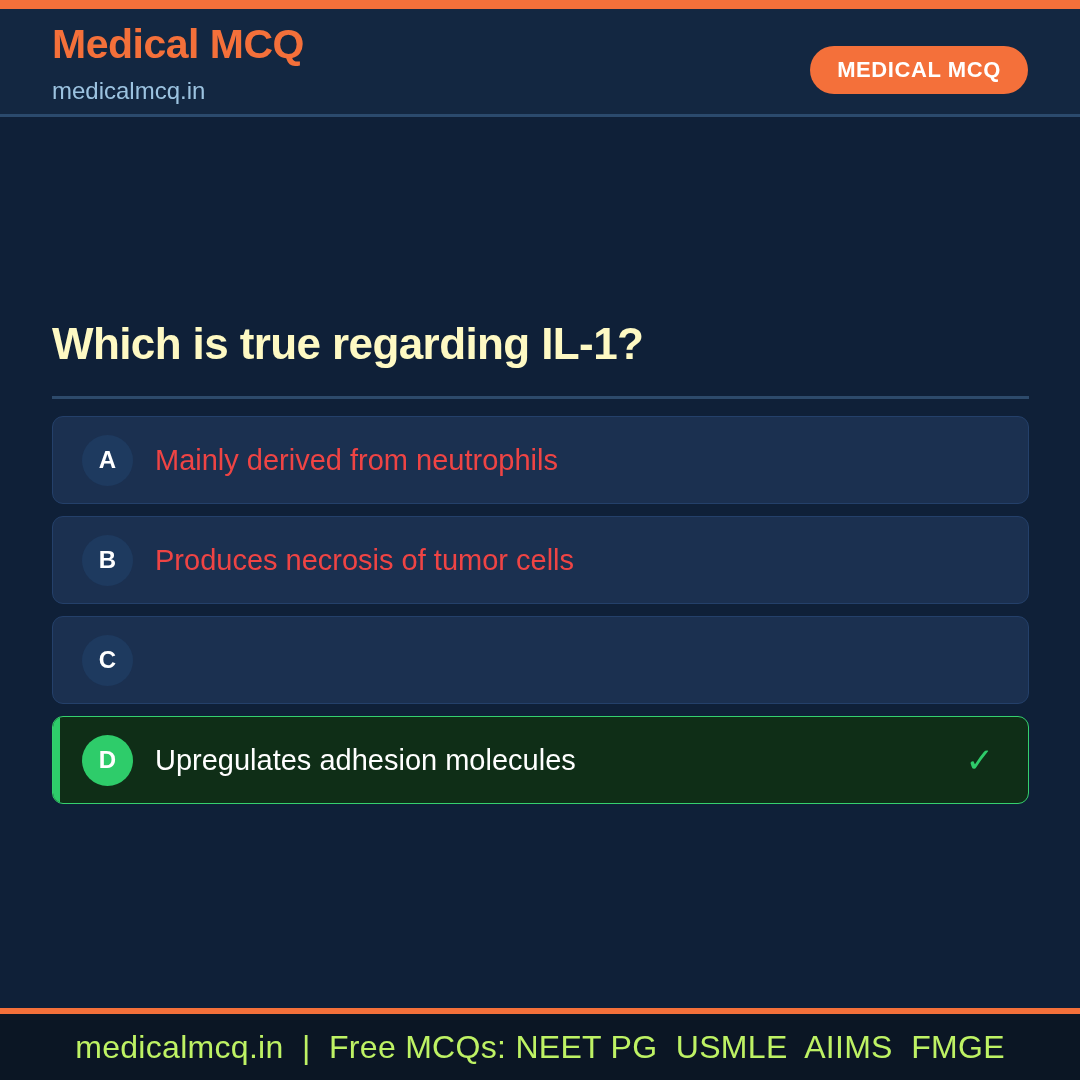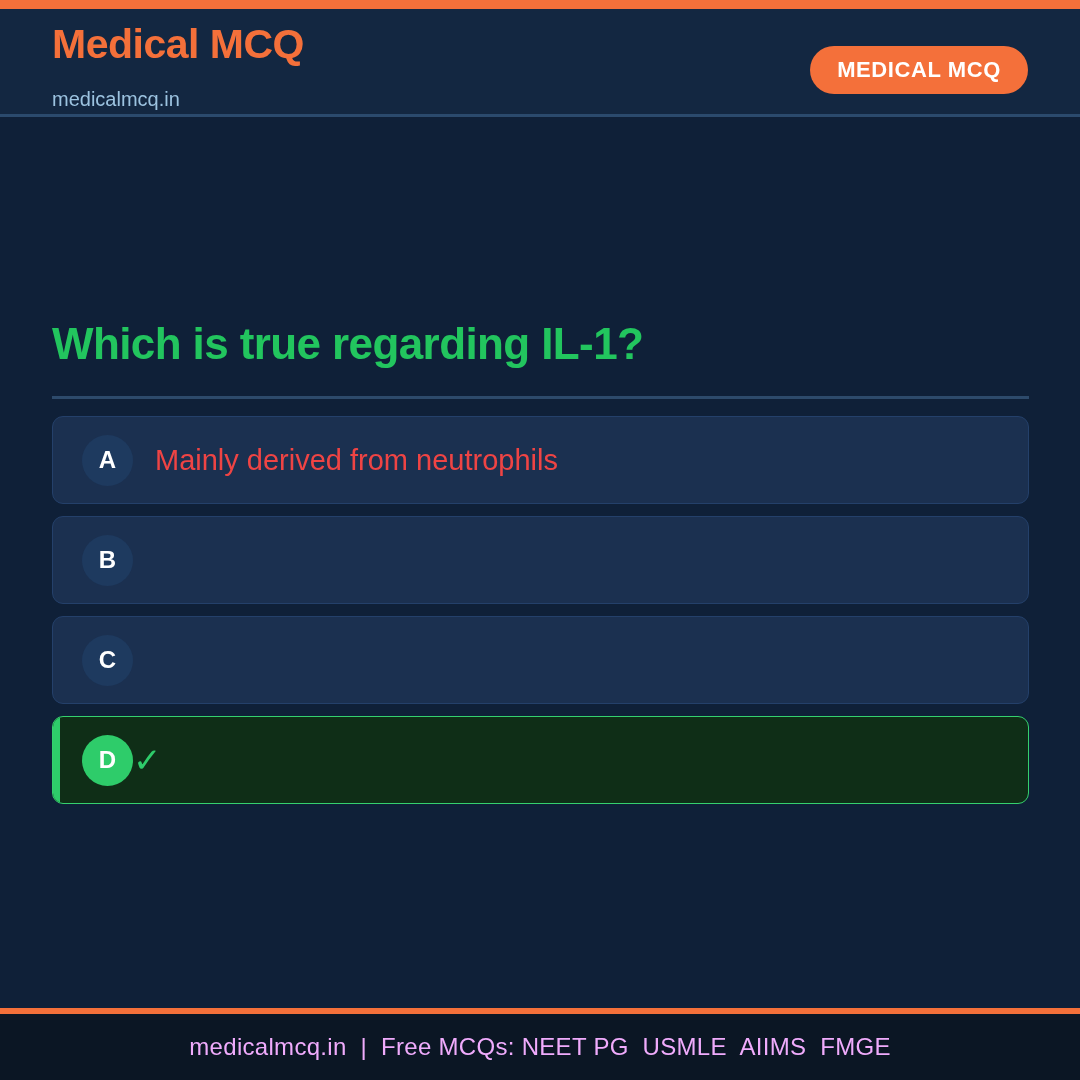--- a/index.html
+++ b/index.html
@@ -43,24 +43,24 @@
 
   .brand-title {
     font-size: 41px;
     font-weight: bold;
     color: #f4703a;
     letter-spacing: -0.5px;
     line-height: 48px;
   }
 
   .brand-sub {
-    font-size: 20px;
+    font-size: 24px;
     color: #9cc3e0;
     line-height: 30px;
-    margin-top: 16px;
+    margin-top: 8px;
   }
 
   .header-badge {
     position: absolute;
     right: 52px;
     top: 37px;
     background: #f4703a;
     color: #ffffff;
     font-size: 22px;
     font-weight: bold;
@@ -79,21 +79,21 @@
 
   .eyebrow {
     font-size: 25px;
     color: #7fb0d4;
     line-height: 32px;
   }
 
   .question {
     font-size: 44px;
     font-weight: bold;
-    color: #22c55e;
+    color: #fef9c3;
     line-height: 60px;
     letter-spacing: -0.6px;
     margin-top: 4px;
   }
 
   .q-divider {
     width: 977px;
     height: 3px;
     background: #2d4a6b;
     margin-top: 22px;
@@ -185,22 +185,22 @@
     width: 1080px;
     height: 72px;
     background: #0b1624;
     border-top: 6px solid #f4703a;
     display: flex;
     align-items: center;
     justify-content: center;
   }
 
   .footer-text {
-    font-size: 24px;
-    color: #f0abfc;
+    font-size: 32px;
+    color: #bef264;
     letter-spacing: 0.3px;
     white-space: pre;
   }
 </style>
 </head>
 <body>
 
 <div class="top-accent"></div>
 
 <div class="header">
@@ -220,32 +220,34 @@
     <div class="option">
 
       <div class="option-badge">A</div>
       <div class="option-text">Mainly derived from neutrophils</div>
       <div class="check-icon">✓</div>
     </div>
 
     <div class="option">
 
       <div class="option-badge">B</div>
+      <div class="option-text">Produces necrosis of tumor cells</div>
       <div class="check-icon">✓</div>
     </div>
 
     <div class="option">
 
       <div class="option-badge">C</div>
       <div class="check-icon">✓</div>
     </div>
 
     <div class="option correct">
       <div class="accent-bar"></div>
       <div class="option-badge">D</div>
+      <div class="option-text">Upregulates adhesion molecules</div>
       <div class="check-icon">✓</div>
     </div>
 
   </div>
 </div>
 
 <div class="footer">
   <div class="footer-text">medicalmcq.in  |  Free MCQs: NEET PG  USMLE  AIIMS  FMGE</div>
 </div>
 

